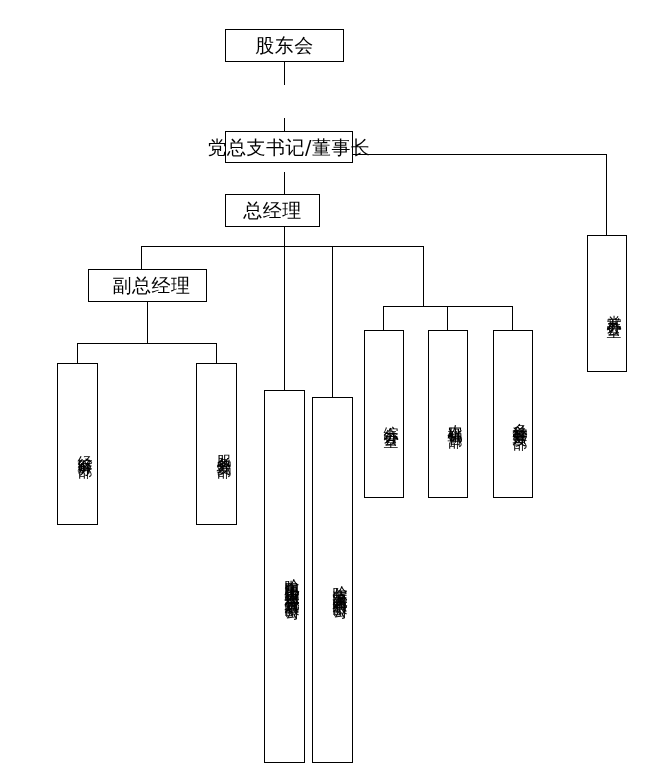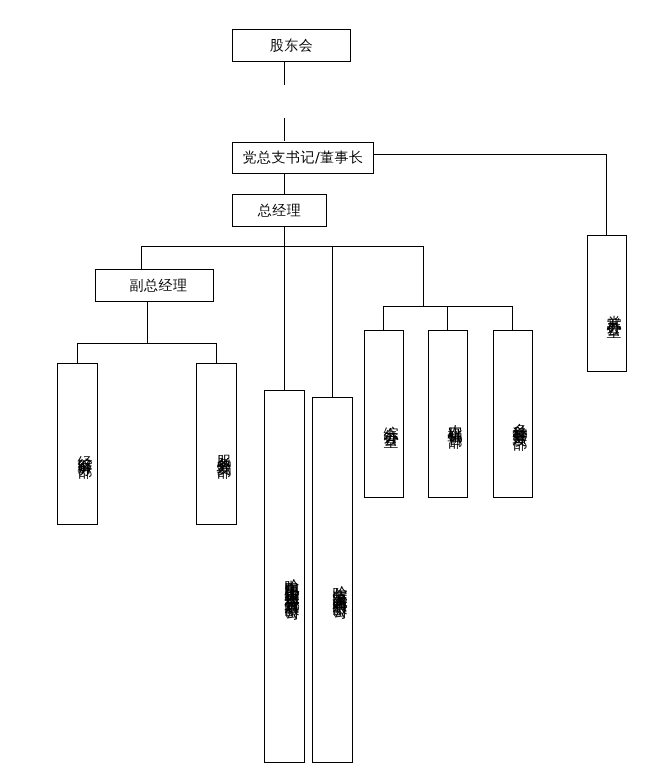--- a/index.html
+++ b/index.html
@@ -22,25 +22,24 @@
     box-sizing: border-box;
     border: 1px solid #000000;
     background: #ffffff;
     display: flex;
     align-items: center;
     justify-content: center;
     color: #000000;
     z-index: 2;
   }
   .node.horiz {
-    font-size: 14px;
+    font-size: 19px;
     line-height: 1.1;
     letter-spacing: 0.5px;
     white-space: nowrap;
-    margin-left: 7px;
   }
   .node.vert {
     writing-mode: vertical-rl;
     text-orientation: upright;
     font-size: 15px;
     line-height: 1.65;
     letter-spacing: 2px;
     padding-top: 8px;
     align-items: flex-start;
     justify-content: center;
@@ -83,21 +82,21 @@
 
   <div class="conn v" style="left:147px; top:301px; height:42px;"></div>
   <div class="conn h" style="left:77px; top:343px; width:140px;"></div>
   <div class="conn v" style="left:77px; top:343px; height:20px;"></div>
   <div class="conn v" style="left:216px; top:343px; height:20px;"></div>
 
   <div class="node horiz" style="left:225px; top:29px; width:119px; height:33px;">股东会</div>
 
 
 
-  <div class="node horiz" style="left:225px; top:142px; width:142px; height:32px;">党总支书记/董事长</div>
+  <div class="node horiz" style="left:225px; top:131px; width:128px; height:32px;">党总支书记/董事长</div>
 
   <div class="node horiz" style="left:225px; top:194px; width:95px; height:33px;">总经理</div>
 
   <div class="node horiz" style="left:88px; top:269px; width:119px; height:33px;padding-left:8px;">副总经理</div>
 
   <div class="node vert" style="left:57px; top:363px; width:41px; height:162px;">经济财务部</div>
 
   <div class="node vert" style="left:196px; top:363px; width:41px; height:162px;">服务贸易部</div>
 
   <div class="node vert" style="left:264px; top:390px; width:41px; height:373px;">哈电集团生物质燃料抚远有限公司</div>

